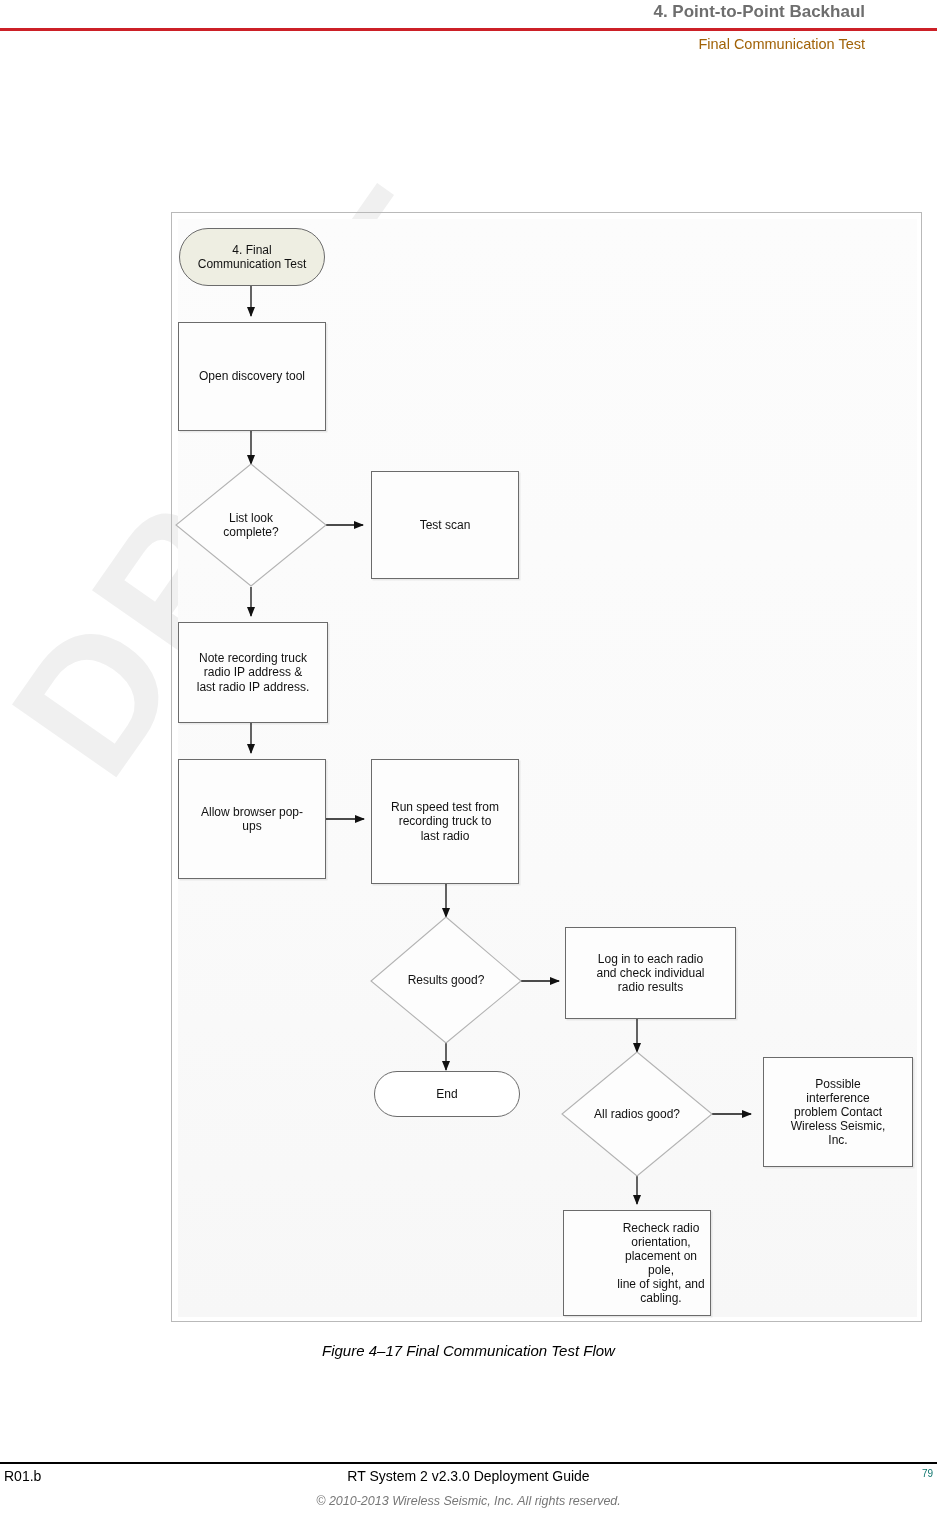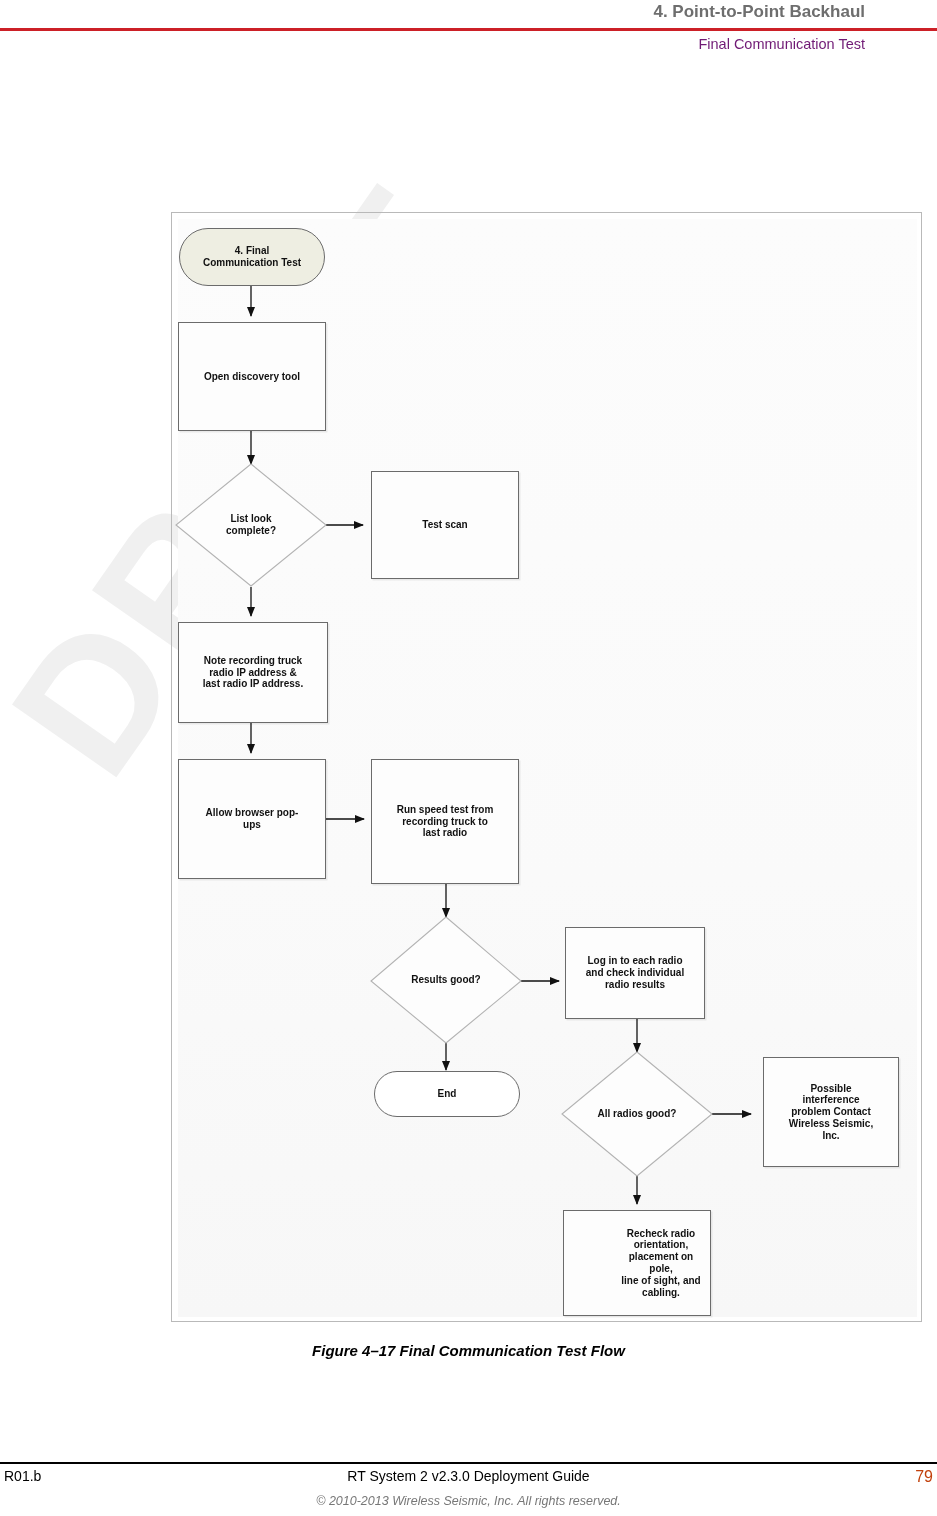--- a/index.html
+++ b/index.html
@@ -38,21 +38,21 @@
     left: 0;
     width: 937px;
     height: 3px;
     background: #cc2027;
   }
   #header-subtitle {
     position: absolute;
     top: 36px;
     right: 4px;
     font-size: 14.5px;
-    color: #701a75;
+    color: #a16207;
     white-space: nowrap;
   }
 
   
   #watermark {
     position: absolute;
     left: -30px;
     top: 690px;
     width: 560px;
     height: 420px;
@@ -107,25 +107,24 @@
   }
 
   .node {
     position: absolute;
     display: flex;
     align-items: center;
     justify-content: center;
     text-align: center;
     box-sizing: border-box;
     font-family: "Liberation Sans", sans-serif;
-    font-size: 10px;
+    font-size: 12px;
     line-height: 1.18;
     color: #111111;
     z-index: 3;
-    font-weight: bold;
   }
   .node-label {
     display: block;
     white-space: pre-line;
     padding: 0 4px;
   }
   .proc {
     border: 1px solid #6b6b6b;
     background: #fdfdfd;
     box-shadow: 1.5px 1.5px 0 rgba(0,0,0,0.07);
@@ -150,21 +149,21 @@
   }
 
   
   #figure-caption {
     position: absolute;
     top: 1342px;
     left: 0;
     width: 937px;
     text-align: center;
     font-size: 15px;
-    font-weight: bold;
+    font-weight: normal;
     font-style: italic;
     color: #000000;
   }
 
   
   #footer-rule {
     position: absolute;
     top: 1462px;
     left: 0;
     width: 937px;
@@ -191,22 +190,22 @@
     top: 0;
     width: 937px;
     text-align: center;
     font-size: 14px;
     color: #000;
   }
   #footer-right {
     position: absolute;
     right: 4px;
     top: 0;
-    font-size: 16px;
-    color: #c2410c;
+    font-size: 10px;
+    color: #0f766e;
   }
   #footer-copyright {
     position: absolute;
     top: 1494px;
     left: 0;
     width: 937px;
     text-align: center;
     font-size: 12.5px;
     font-style: italic;
     color: #777777;
@@ -305,31 +304,31 @@
   </div>
 
   <div class="node term term-end" style="left:203px; top:859px; width:146px; height:46px;">
     <span class="node-label">End</span>
   </div>
 
   <div class="node decision" style="left:200px; top:705px; width:150px; height:126px;">
     <span class="node-label">Results good?</span>
   </div>
 
-  <div class="node proc" style="left:394px; top:715px; width:140px; height:92px;">
+  <div class="node proc" style="left:394px; top:715px; width:171px; height:92px;">
     <span class="node-label">Log in to each radio
 and check individual
 radio results</span>
   </div>
 
   <div class="node decision" style="left:391px; top:840px; width:150px; height:124px;">
     <span class="node-label">All radios good?</span>
   </div>
 
-  <div class="node proc" style="left:592px; top:845px; width:136px; height:110px;">
+  <div class="node proc" style="left:592px; top:845px; width:150px; height:110px;">
     <span class="node-label">Possible
 interference
 problem Contact
 Wireless Seismic,
 Inc.</span>
   </div>
 
   <div class="node proc" style="left:392px; top:998px; width:148px; height:106px;padding-left:48px;">
     <span class="node-label">Recheck radio
 orientation,

